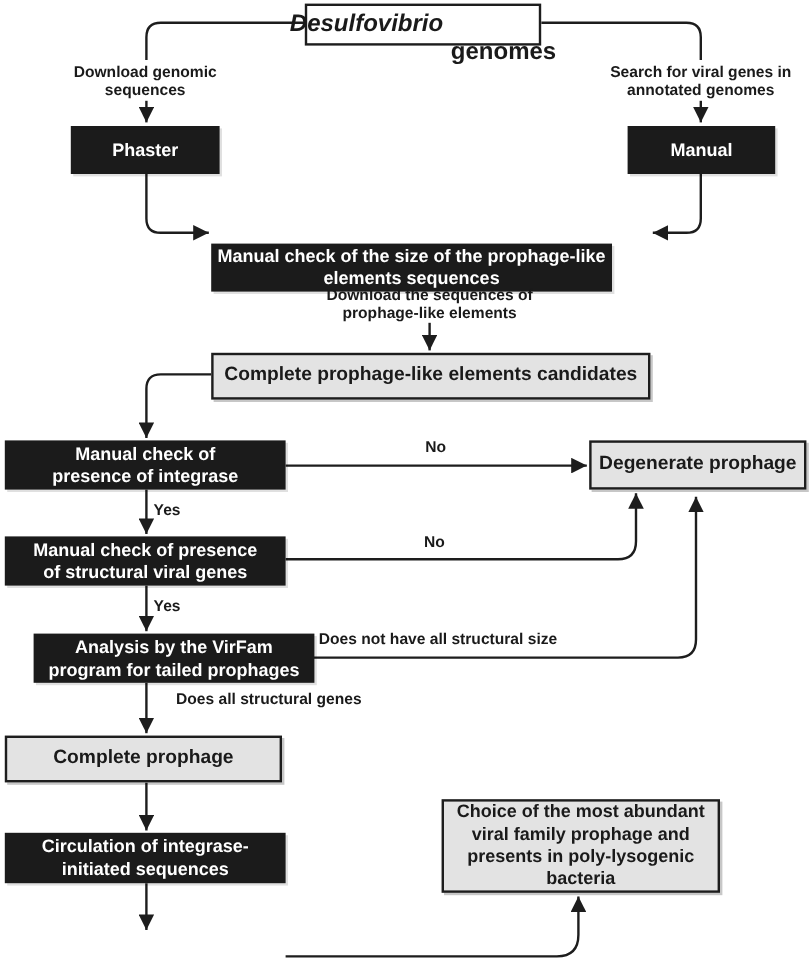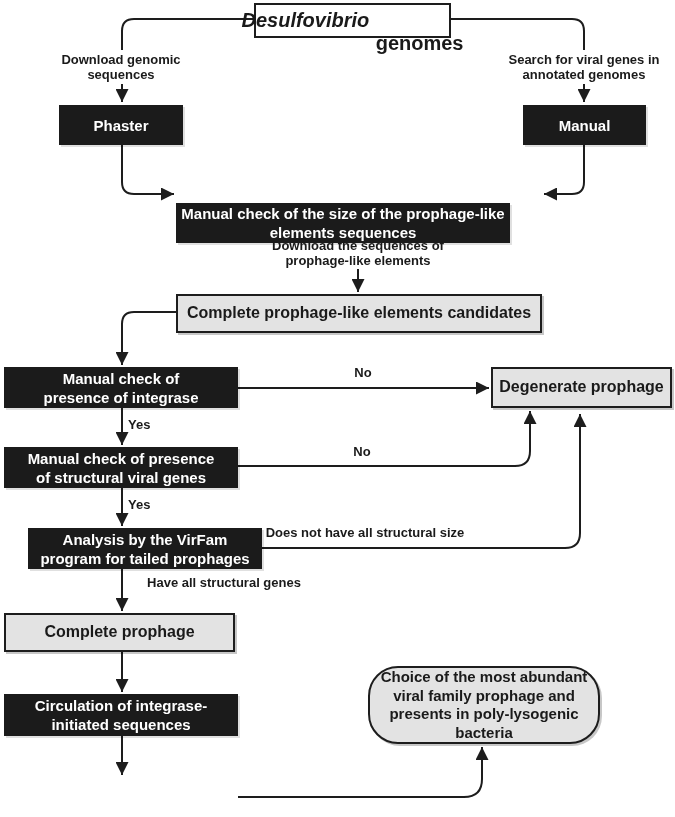--- a/index.html
+++ b/index.html
@@ -101,21 +101,21 @@
 
   <div class="node dark" style="left:4px;top:528px;width:234px;height:41px;margin-left:24px;">Analysis by the VirFam
 program for tailed prophages</div>
 
   <div class="node light" style="left:4px;top:613px;width:231px;height:39px;">Complete prophage</div>
 
   <div class="node dark" style="left:4px;top:694px;width:234px;height:42px;">Circulation of integrase-
 initiated sequences</div>
 
 
-  <div class="node light" style="left:368px;top:666px;width:232px;height:78px;font-size:15px;border-radius:30px;">Choice of the most abundant
+  <div class="node light" style="left:368px;top:666px;width:232px;height:78px;font-size:15px;">Choice of the most abundant
 viral family prophage and
 presents in poly-lysogenic
 bacteria</div>
 
   <div class="lbl" style="left:41px;top:52px;width:160px;">Download genomic
 sequences</div>
 
   <div class="lbl" style="left:504px;top:52px;width:160px;">Search for viral genes in
 annotated genomes</div>
 
@@ -125,15 +125,15 @@
   <div class="lbl" style="left:343px;top:365px;width:40px;">No</div>
 
   <div class="lbl" style="left:128px;top:417px;width:40px;text-align:left;">Yes</div>
 
   <div class="lbl" style="left:342px;top:444px;width:40px;">No</div>
 
   <div class="lbl" style="left:128px;top:497px;width:40px;text-align:left;">Yes</div>
 
   <div class="lbl" style="left:215px;top:525px;width:300px;">Does not have all structural size</div>
 
-  <div class="lbl" style="left:124px;top:575px;width:200px;">Have all structural genes</div>
+  <div class="lbl" style="left:124px;top:575px;width:200px;">Does all structural genes</div>
 
 </div>
 
 </body></html>

